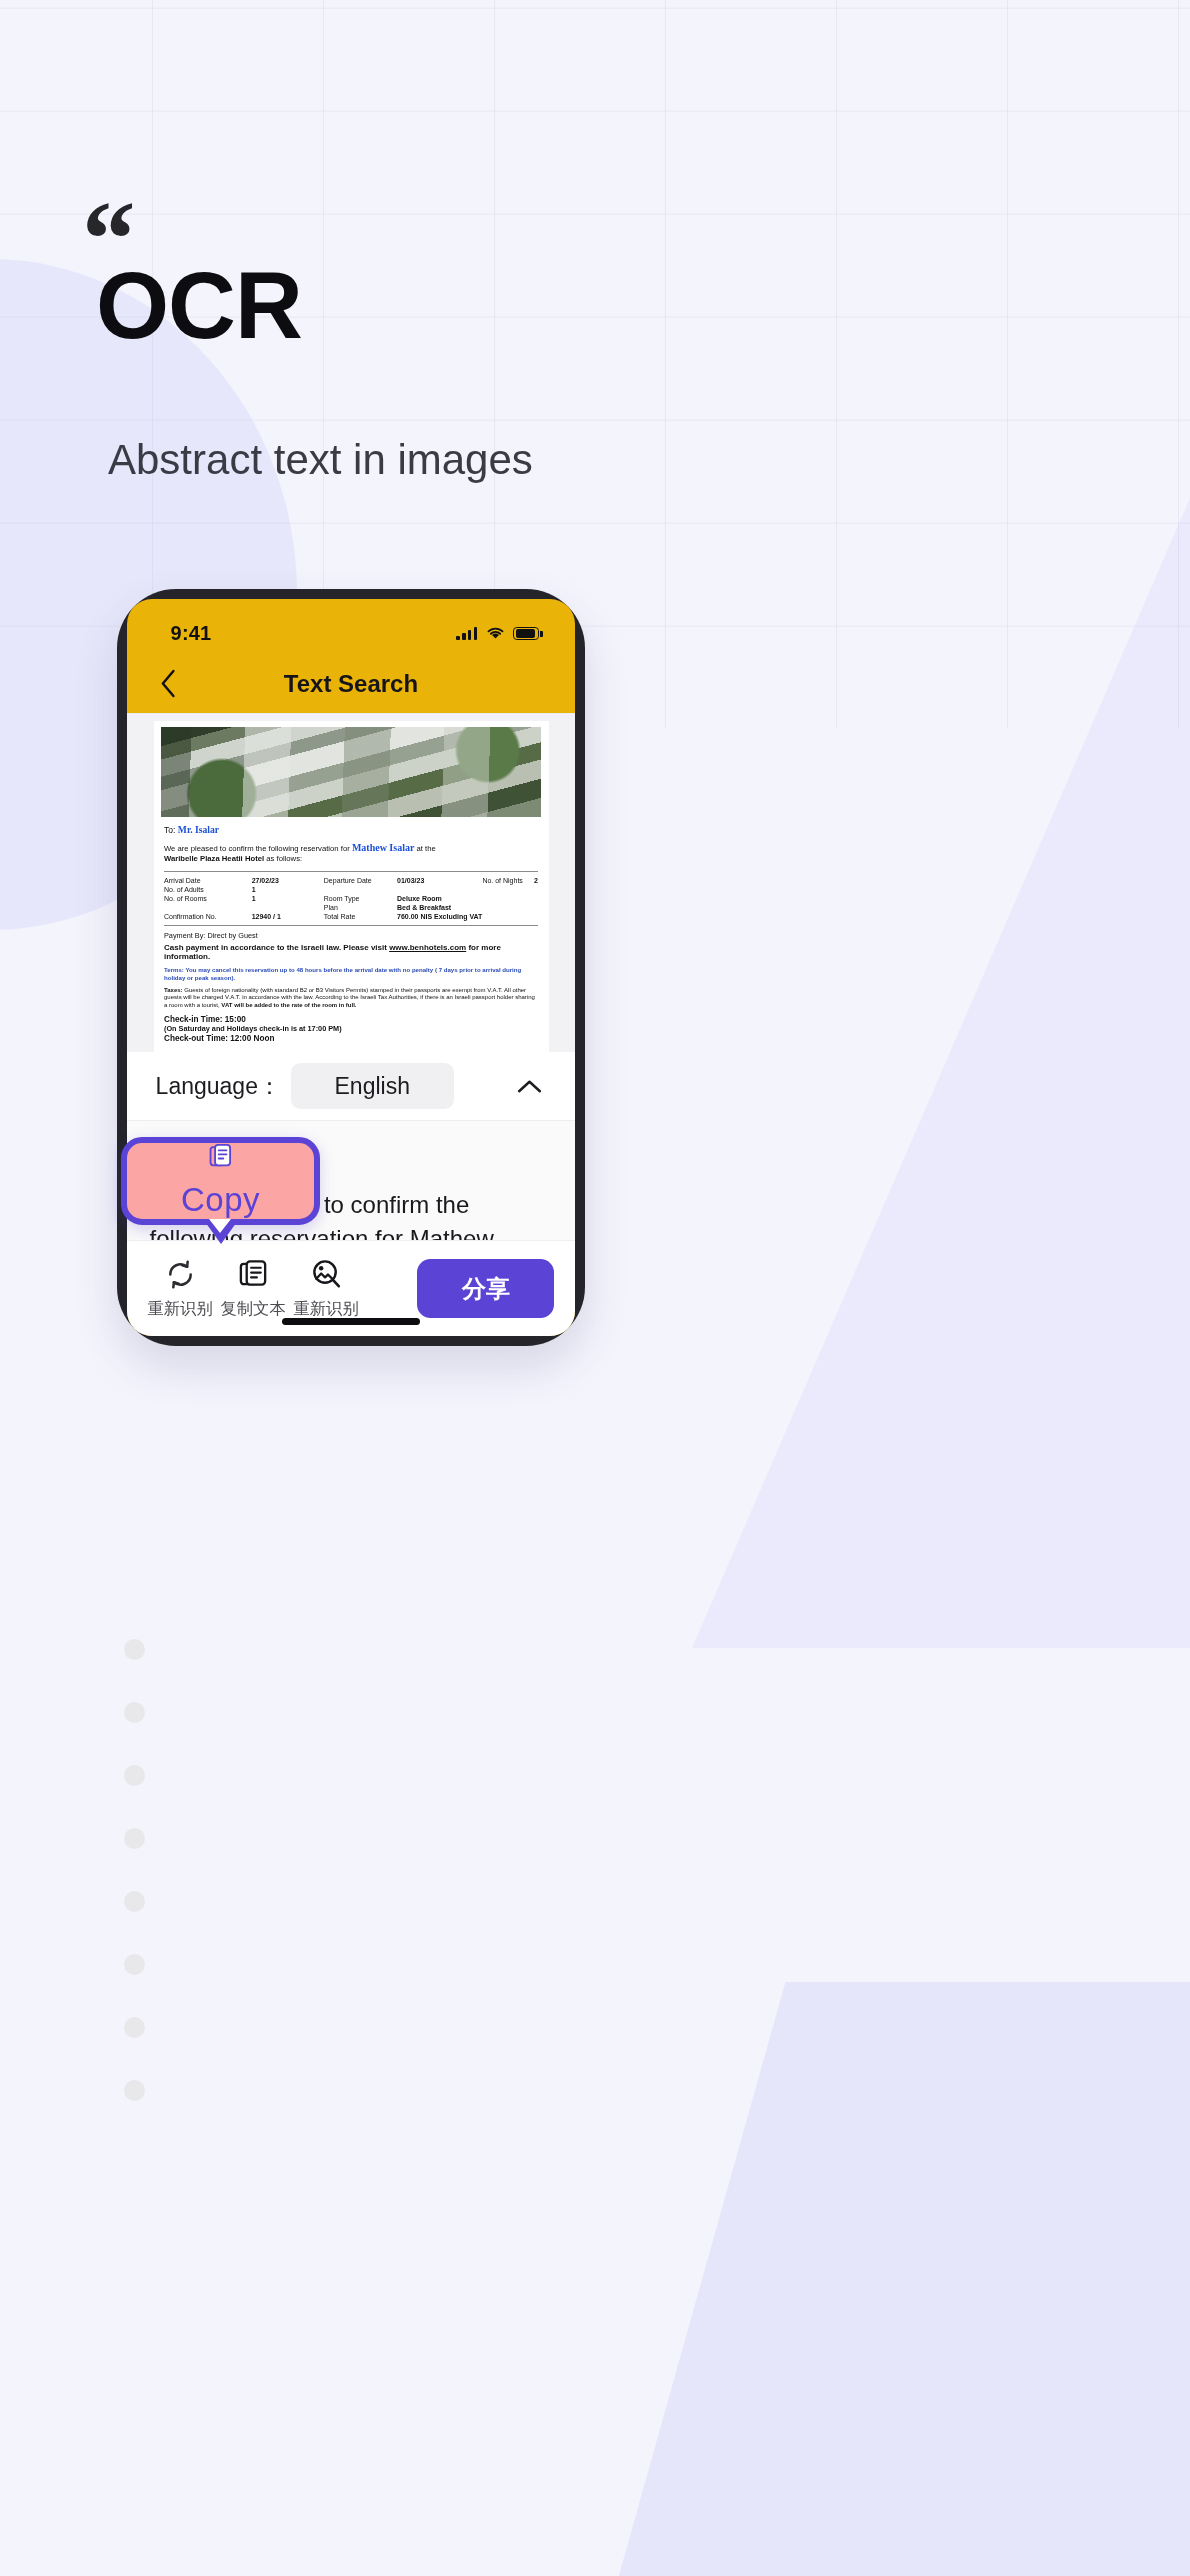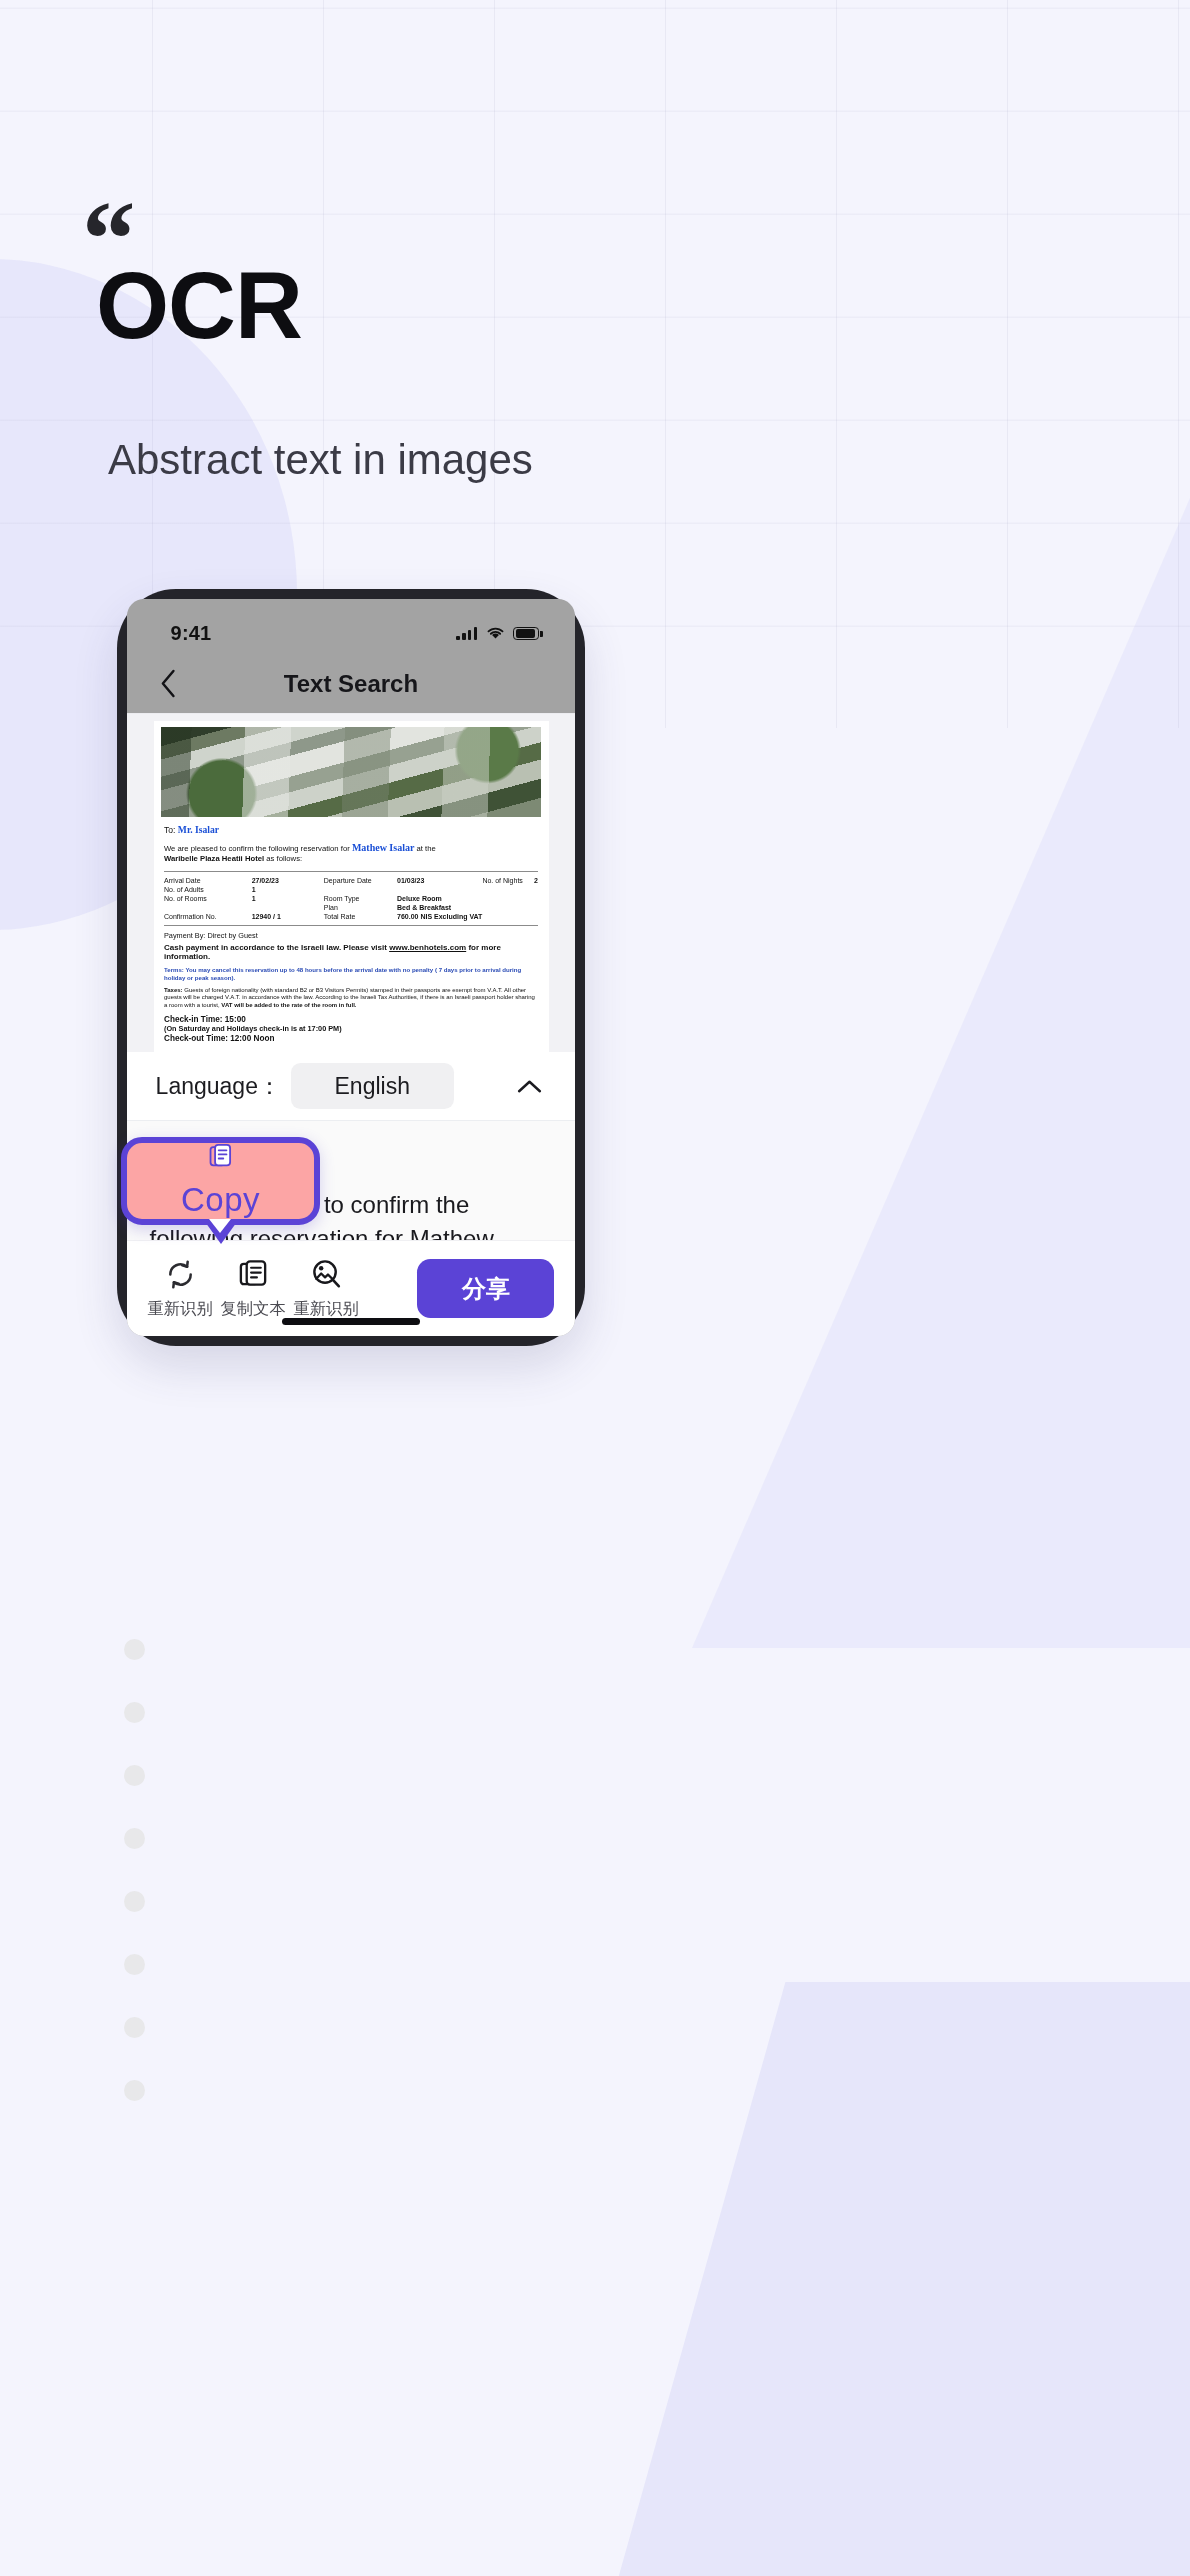--- a/index.html
+++ b/index.html
@@ -64,22 +64,22 @@
   #phone {
     position:absolute; left:117px; top:589px;
     width:468px; height:757px;
     background:#24242a;
     border-radius:59px;
     padding:9.6px;
     box-shadow:0 21px 44px rgba(60,60,110,.16);
   }
   .screen {
     width:100%; height:100%;
-    background:#a3a3a3;
-    border-radius:17px;
+    background:#eab308;
+    border-radius:25px;
     overflow:hidden;
     position:relative;
     display:flex; flex-direction:column;
   }
 
   
   .statusbar {
     height:56px; flex:0 0 56px;
     display:flex; align-items:center; justify-content:space-between;
     padding:13.4px 36px 0 44px;

